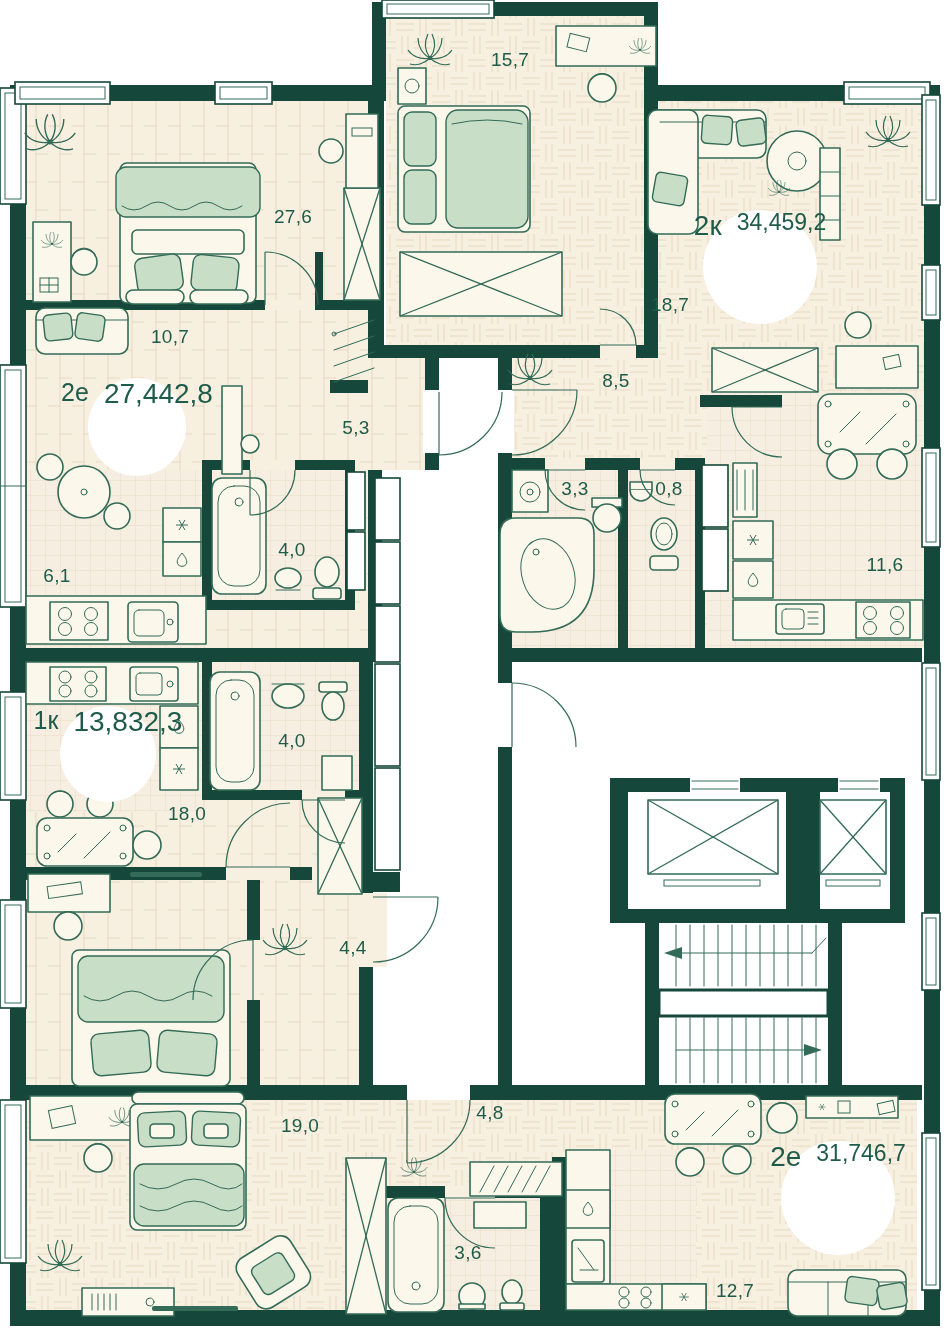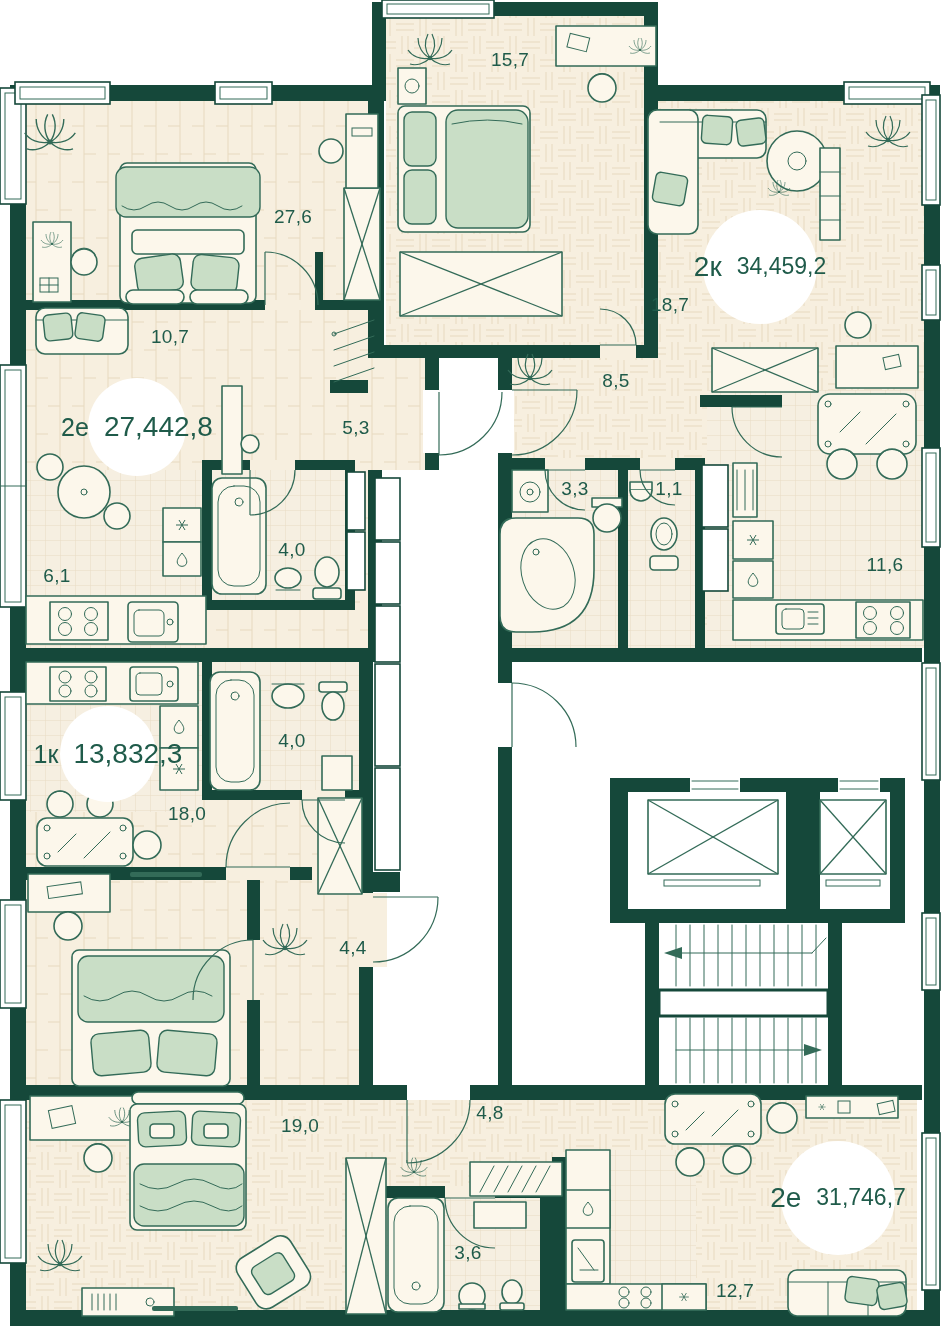--- a/index.html
+++ b/index.html
@@ -17,21 +17,21 @@
   .ln{stroke:var(--line);fill:none;stroke-width:1.6;stroke-linecap:round;stroke-linejoin:round}
   .thin{stroke:var(--line);fill:none;stroke-width:1;stroke-linecap:round}
   .fn{stroke:var(--line);fill:#FCF7EB;stroke-width:1.6;stroke-linejoin:round}
   .sf{stroke:var(--line);fill:var(--soft);stroke-width:1.4;stroke-linejoin:round}
   .xl{stroke:var(--line);stroke-width:1.3}
   .arc{stroke:var(--line);stroke-width:1.2;fill:none}
   .dk{fill:var(--line)}
   .room-label{position:absolute;transform:translate(-50%,-50%);font-size:19px;color:var(--label);
               letter-spacing:.3px;white-space:nowrap}
   .badge{position:absolute;transform:translate(-50%,-50%);background:#fff;border-radius:50%;
-         display:flex;align-items:center;justify-content:center;gap:15px;color:var(--label)}
+         display:flex;justify-content:center;gap:15px;color:var(--label)}
   .badge .nums{display:flex;flex-direction:row;line-height:1.12;text-align:left}
   .badge-sm .type{font-size:25px}.badge-sm .nums{font-size:28px}
   .badge-lg .type{font-size:28px}.badge-lg .nums{font-size:23px}
 </style>
 </head>
 <body>
 
 <div class="canvas">
 <svg width="950" height="1332" viewBox="0 0 950 1332">
   <defs>
@@ -794,21 +794,21 @@
 <div class="room-label" style="left:293px;top:217px">27,6</div>
 <div class="room-label" style="left:170px;top:337px">10,7</div>
 <div class="room-label" style="left:356px;top:428px">5,3</div>
 <div class="room-label" style="left:292px;top:550px">4,0</div>
 <div class="room-label" style="left:57px;top:576px">6,1</div>
 
 <div class="room-label" style="left:510px;top:60px">15,7</div>
 <div class="room-label" style="left:670px;top:305px">18,7</div>
 <div class="room-label" style="left:616px;top:381px">8,5</div>
 <div class="room-label" style="left:575px;top:489px">3,3</div>
-<div class="room-label" style="left:669px;top:489px">1,1</div>
+<div class="room-label" style="left:669px;top:489px">0,8</div>
 <div class="room-label" style="left:885px;top:565px">11,6</div>
 
 <div class="room-label" style="left:292px;top:741px">4,0</div>
 <div class="room-label" style="left:187px;top:814px">18,0</div>
 <div class="room-label" style="left:353px;top:948px">4,4</div>
 
 <div class="room-label" style="left:300px;top:1126px">19,0</div>
 <div class="room-label" style="left:490px;top:1113px">4,8</div>
 <div class="room-label" style="left:468px;top:1253px">3,6</div>
 <div class="room-label" style="left:735px;top:1291px">12,7</div>

